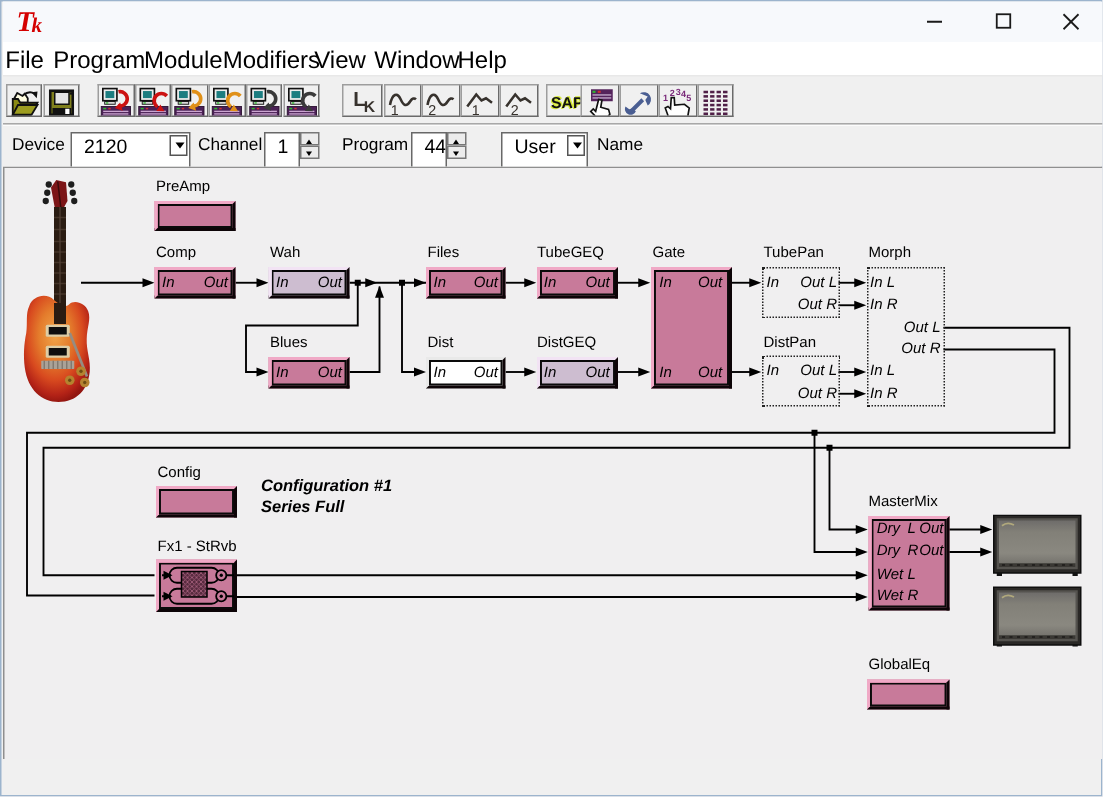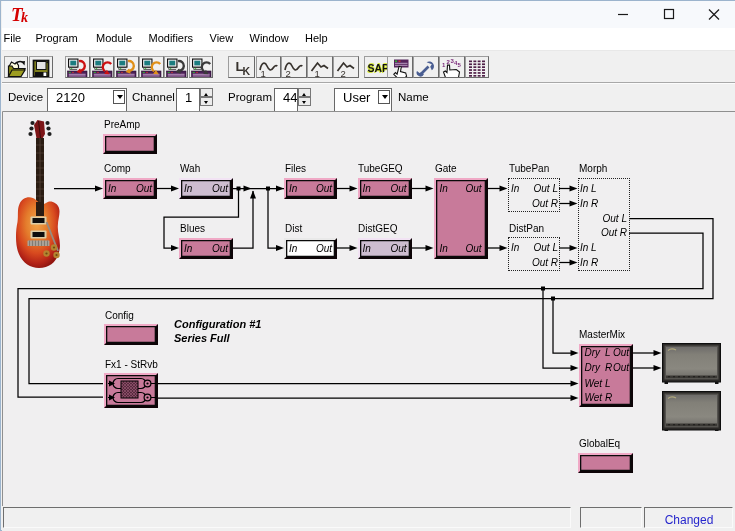--- a/index.html
+++ b/index.html
@@ -5,21 +5,21 @@
 * { margin:0; padding:0; box-sizing:border-box; }
 html,body { width:735px; height:531px; overflow:hidden; }
 body { font-family:"Liberation Sans", sans-serif; position:relative; background:#f0f0f0; }
 #win { position:absolute; left:0; top:0; width:735px; height:531px; border:1px solid #9cb4cd; }
 .abs { position:absolute; }
 
 #titlebar { position:absolute; left:1px; top:0; width:733px; height:27px; background:#f7f9fc; }
 #title-text { position:absolute; left:33px; top:6.5px; font-size:11.8px; letter-spacing:-0.1px; color:#1b1b1b; white-space:nowrap; }
 
 #menubar { position:absolute; left:1px; top:27px; width:733px; height:22px; background:#ffffff; }
-.menu-item { position:absolute; top:4px; font-size:11px; color:#000; }
+.menu-item { position:absolute; top:4px; font-size:16px; color:#000; }
 
 #toolbar { position:absolute; left:1px; top:49px; width:733px; height:32px; background:#f0f0f0; border-top:1px solid #e8e8e8; }
 .tbtn { position:absolute; top:4.5px; height:22.5px; overflow:hidden; background:#f0f0f0; border:1px solid #9d9d9d; border-bottom-color:#6a6a6a; border-right-color:#6a6a6a; }
 .tbtn svg { display:block; }
 
 #devbar { position:absolute; left:1px; top:81px; width:733px; height:29px; background:#f0f0f0; border-top:1px solid #a8a8a8; box-shadow:inset 0 1px 0 #fcfcfc; }
 .dlabel { position:absolute; font-size:11.5px; color:#000; top:8px; }
 .dfield { position:absolute; top:4.5px; height:34px; background:#fff; border:1.5px solid #686868; font-size:13px; color:#000; padding:1px 0 0 8px; overflow:hidden; white-space:nowrap; }
 .carrow { position:absolute; top:6.5px; width:12px; height:14px; background:#fff; border:1px solid #555; }
 .carrow:after { content:""; position:absolute; left:2.5px; top:4.5px; border:3.2px solid transparent; border-top:4.5px solid #000; }
@@ -523,19 +523,13 @@
     <div class="io" style="left:509px;top:130.5px">In</div>
     <div class="io" style="right:177px;top:130.5px">Out L</div>
     <div class="io" style="right:177px;top:145.5px">Out R</div>
     <div class="io" style="left:578px;top:71.5px">In L</div>
     <div class="io" style="left:578px;top:86.5px">In R</div>
     <div class="io" style="right:108px;top:101.5px">Out L</div>
     <div class="io" style="right:108px;top:116px">Out R</div>
     <div class="io" style="left:578px;top:130.5px">In L</div>
     <div class="io" style="left:578px;top:145.5px">In R</div>
   </div>
-  <div id="status">
-    <div class="spanel" style="left:1px;width:568px"></div>
-    <div class="spanel" style="left:578px;width:62px"></div>
-    <div class="spanel" style="left:642px;width:89px"></div>
-    <div id="changed">Changed</div>
-  </div>
 </div>
 
 </body></html>

